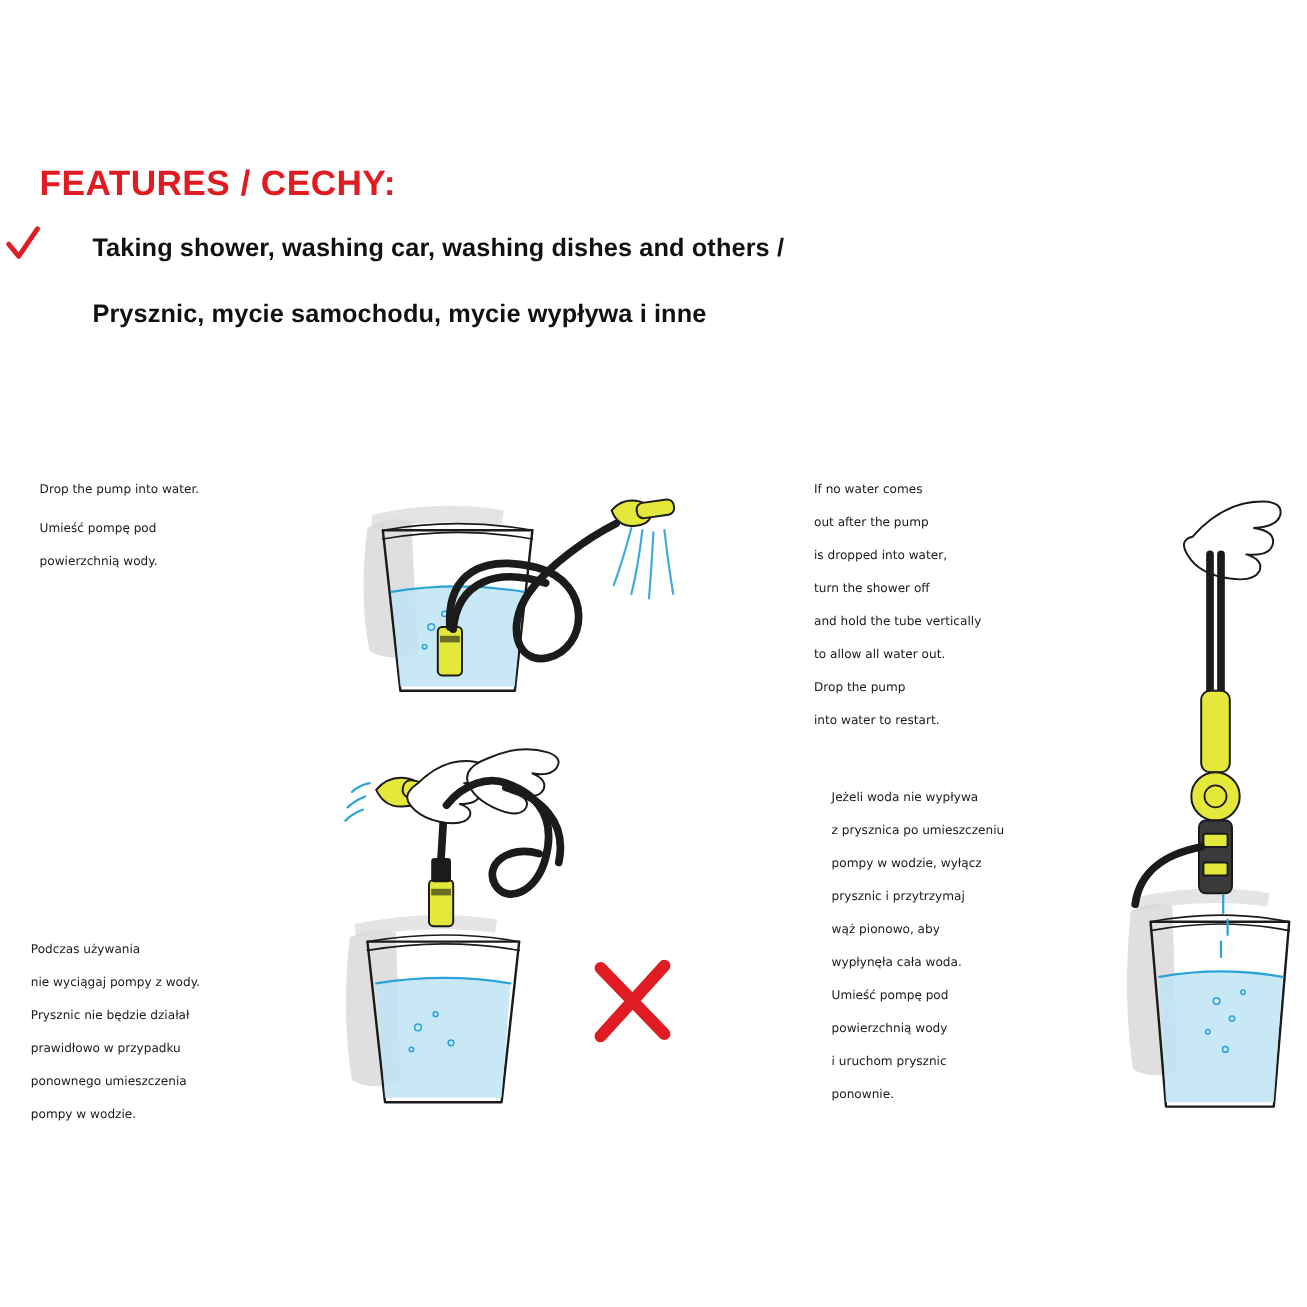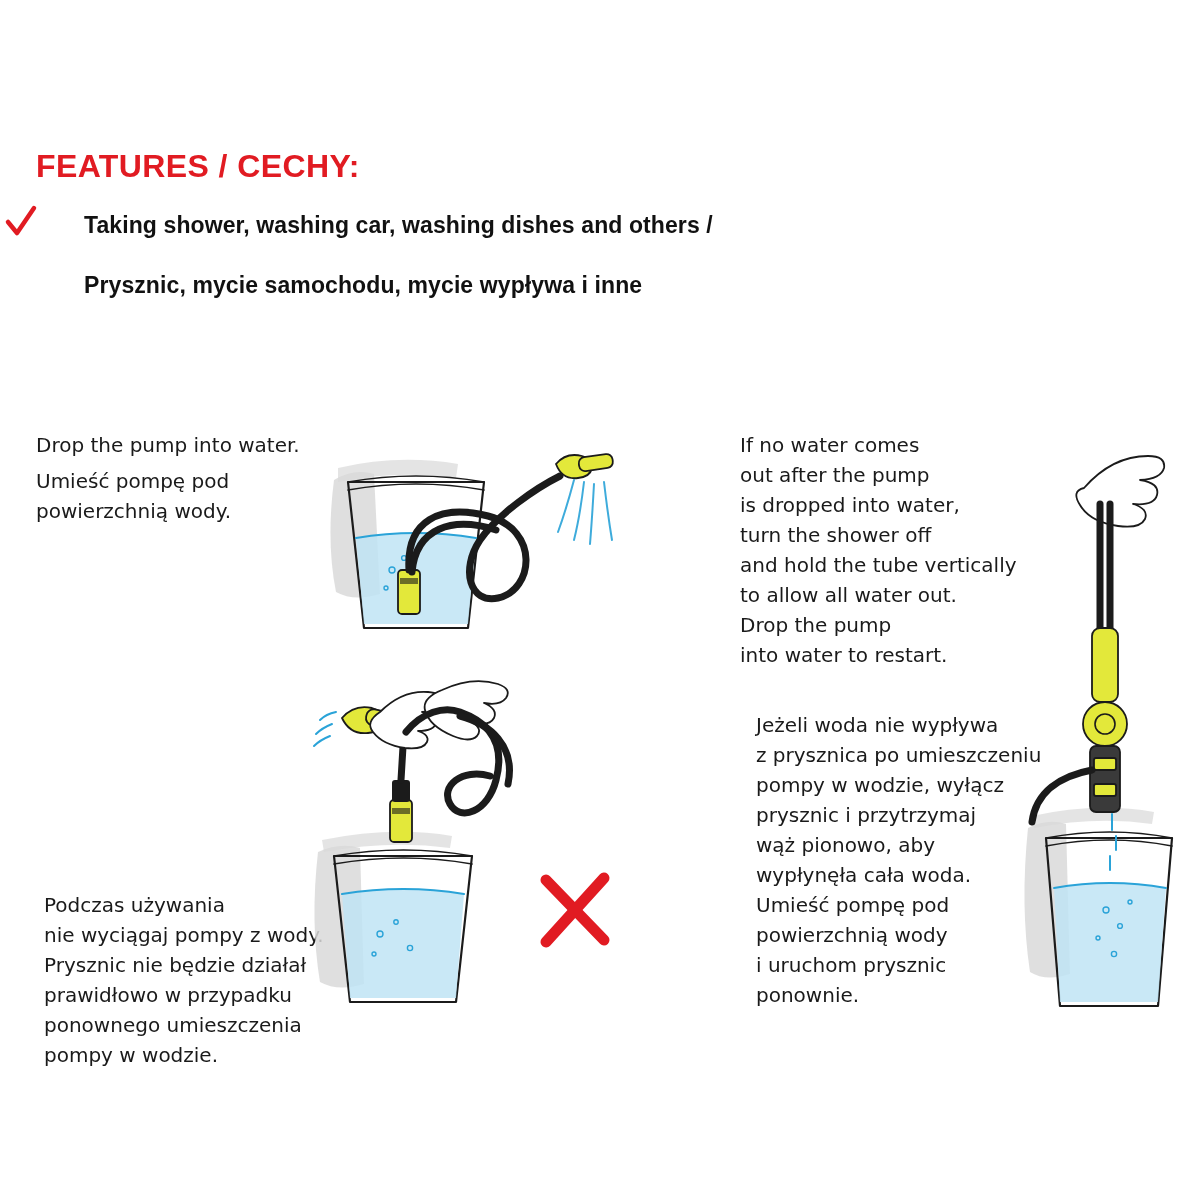--- a/index.html
+++ b/index.html
@@ -49,28 +49,28 @@
     letter-spacing: 0.1px;
     margin-left: 48px;
   }
   .feature-line-1 { top: 212px; }
   .feature-line-2 { top: 272px; }
 
   
   .body-text {
     position: absolute;
     font-family: "DejaVu Sans", sans-serif;
-    font-size: 20px;
+    font-size: 11px;
     line-height: 30px;
     color: #1a1a1a;
     white-space: pre-line;
   }
   #text-drop-pump  { left: 36px;  top: 430px;  width: 290px; }
   #text-no-remove  { left: 36px;  top: 690px;  width: 275px; }
-  #text-no-remove-pl { left: 44px; top: 848px; width: 280px; margin-top: 42px; }
+  #text-no-remove-pl { left: 28px; top: 848px; width: 280px; }
   #text-no-water   { left: 740px; top: 430px;  width: 290px; }
   #text-no-water-pl{ left: 756px; top: 710px;  width: 300px; }
 
   
   .illus { position: absolute; }
   svg { display: block; overflow: visible; }
 
   .stroke-dark  { fill: none; stroke: #1b1b1b; stroke-width: 2.2; stroke-linecap: round; stroke-linejoin: round; }
   .stroke-thin  { fill: none; stroke: #1b1b1b; stroke-width: 1.5; stroke-linecap: round; stroke-linejoin: round; }
   .stroke-water { fill: none; stroke: #2aa3d8; stroke-width: 2; stroke-linecap: round; }

